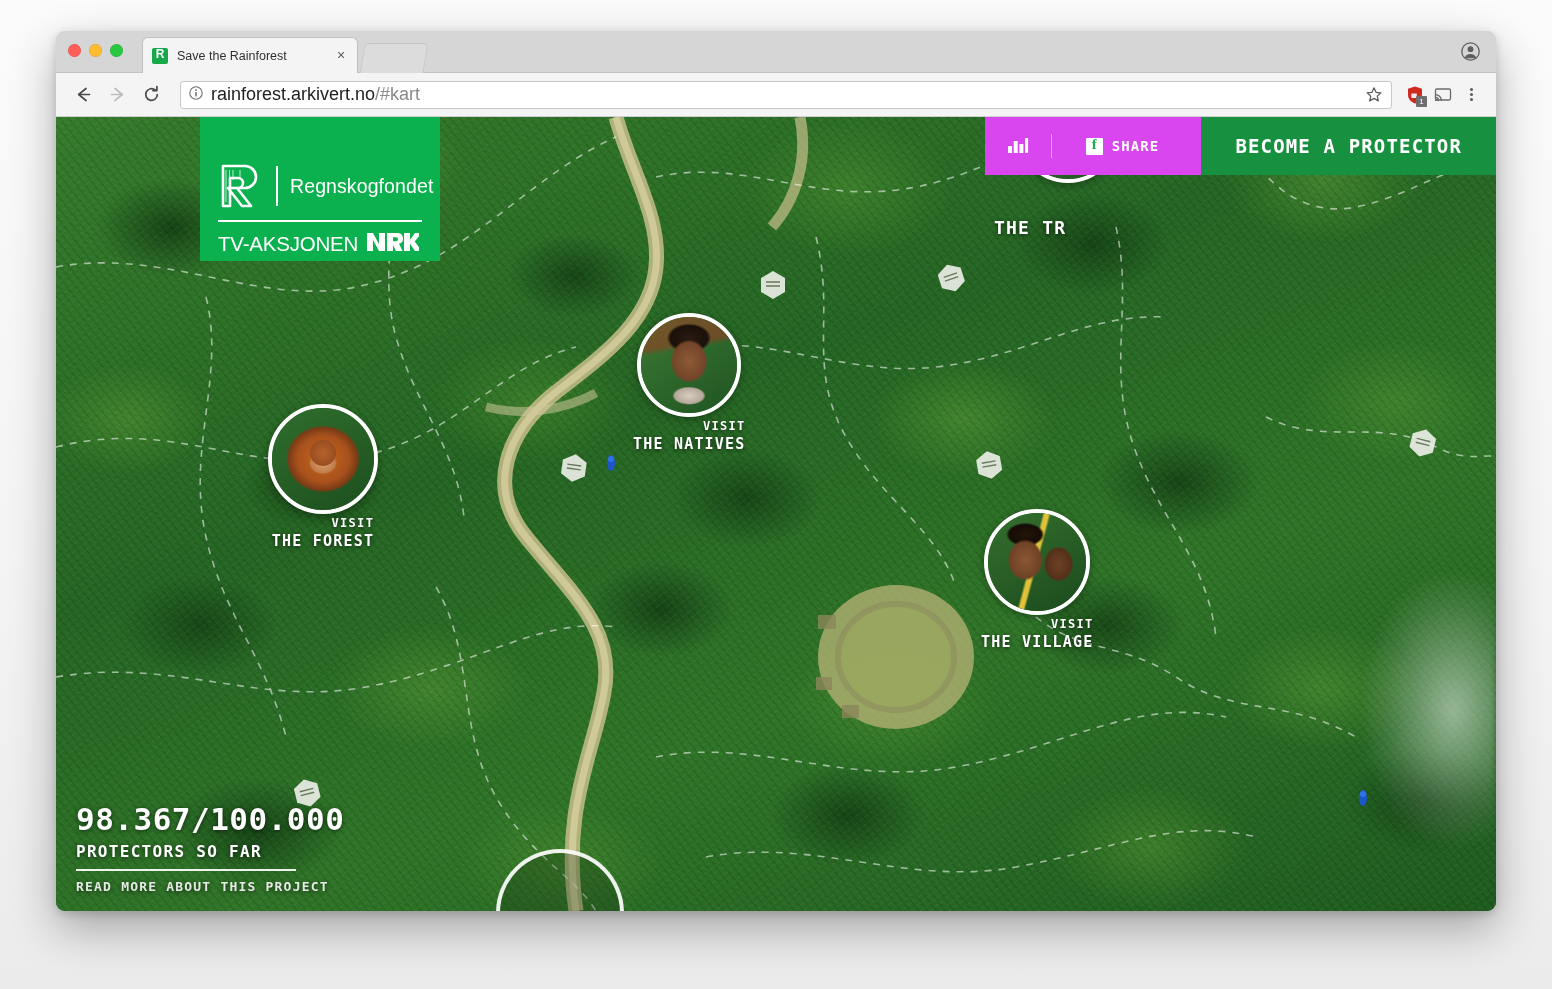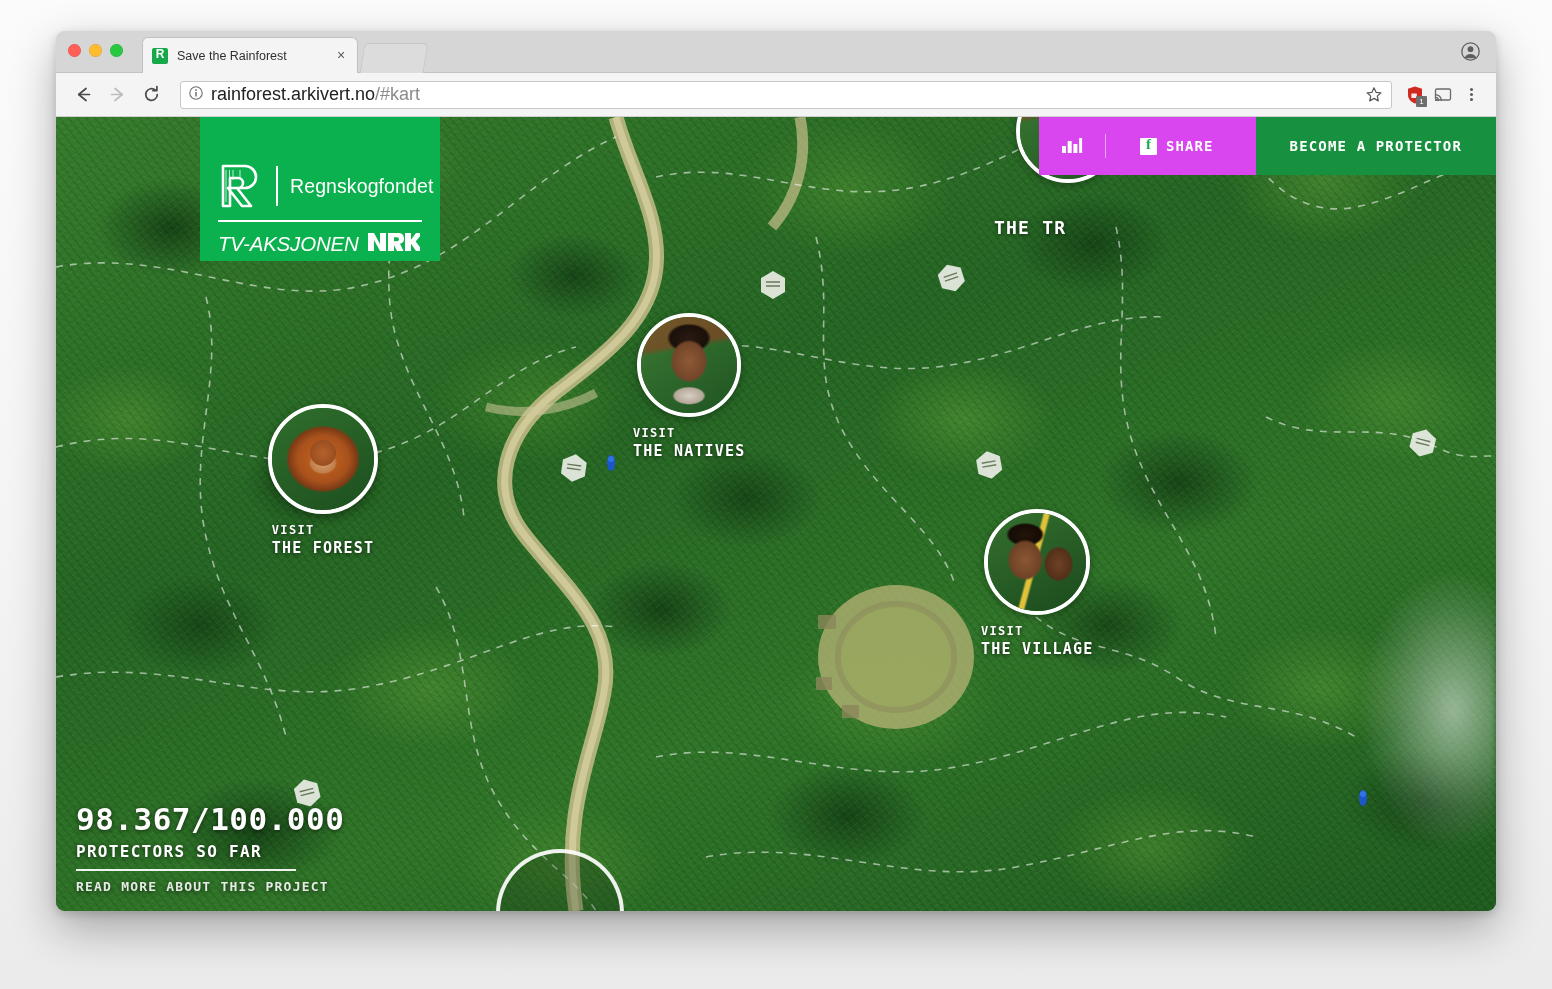--- a/index.html
+++ b/index.html
@@ -282,21 +282,20 @@
   }
   #logo-rule {
     height: 2px;
     background: #fff;
     margin: 11px 0 9px 0;
   }
   #logo-bottom {
     display: flex;
     align-items: center;
     justify-content: flex-start;
-    font-style: italic;
   }
   #tv-aksjonen {
     font-size: 20.5px;
     font-weight: 400;
     letter-spacing: -.2px;
     white-space: nowrap;
   }
   #nrk-mark { margin-left: 9px; flex: 0 0 auto; }
 
   
@@ -349,39 +348,39 @@
     white-space: nowrap;
     font-family: "DejaVu Sans Mono", monospace;
   }
   #protector-btn {
     background: #17913f;
     display: flex;
     align-items: center;
     justify-content: center;
     padding: 0 34px;
   }
-  #protector-btn .nav-label { font-size: 14px; letter-spacing: 1.15px; }
+  #protector-btn .nav-label { font-size: 19px; letter-spacing: 1.15px; }
 
   
   .hotspot {
     position: absolute;
     display: flex;
     flex-direction: column;
     align-items: center;
   }
   .hotspot-circle {
     border-radius: 50%;
     border: 4px solid #fff;
     overflow: hidden;
     box-shadow: 0 2px 9px rgba(0,0,0,.35);
     position: relative;
   }
   .hotspot-label {
-    margin-top: 9px;
-    text-align: left;
+    margin-top: 2px;
+    text-align: right;
     color: #fff;
     text-shadow: 0 1px 4px rgba(0,0,0,.65);
     font-family: "DejaVu Sans Mono", monospace;
     font-weight: bold;
   }
   .hotspot-kicker { font-size: 12px; letter-spacing: 1.3px; display: block; }
   .hotspot-title  { font-size: 15px; letter-spacing: 1.2px; display: block; margin-top: 2px; }
 
   
   .photo-forest {

